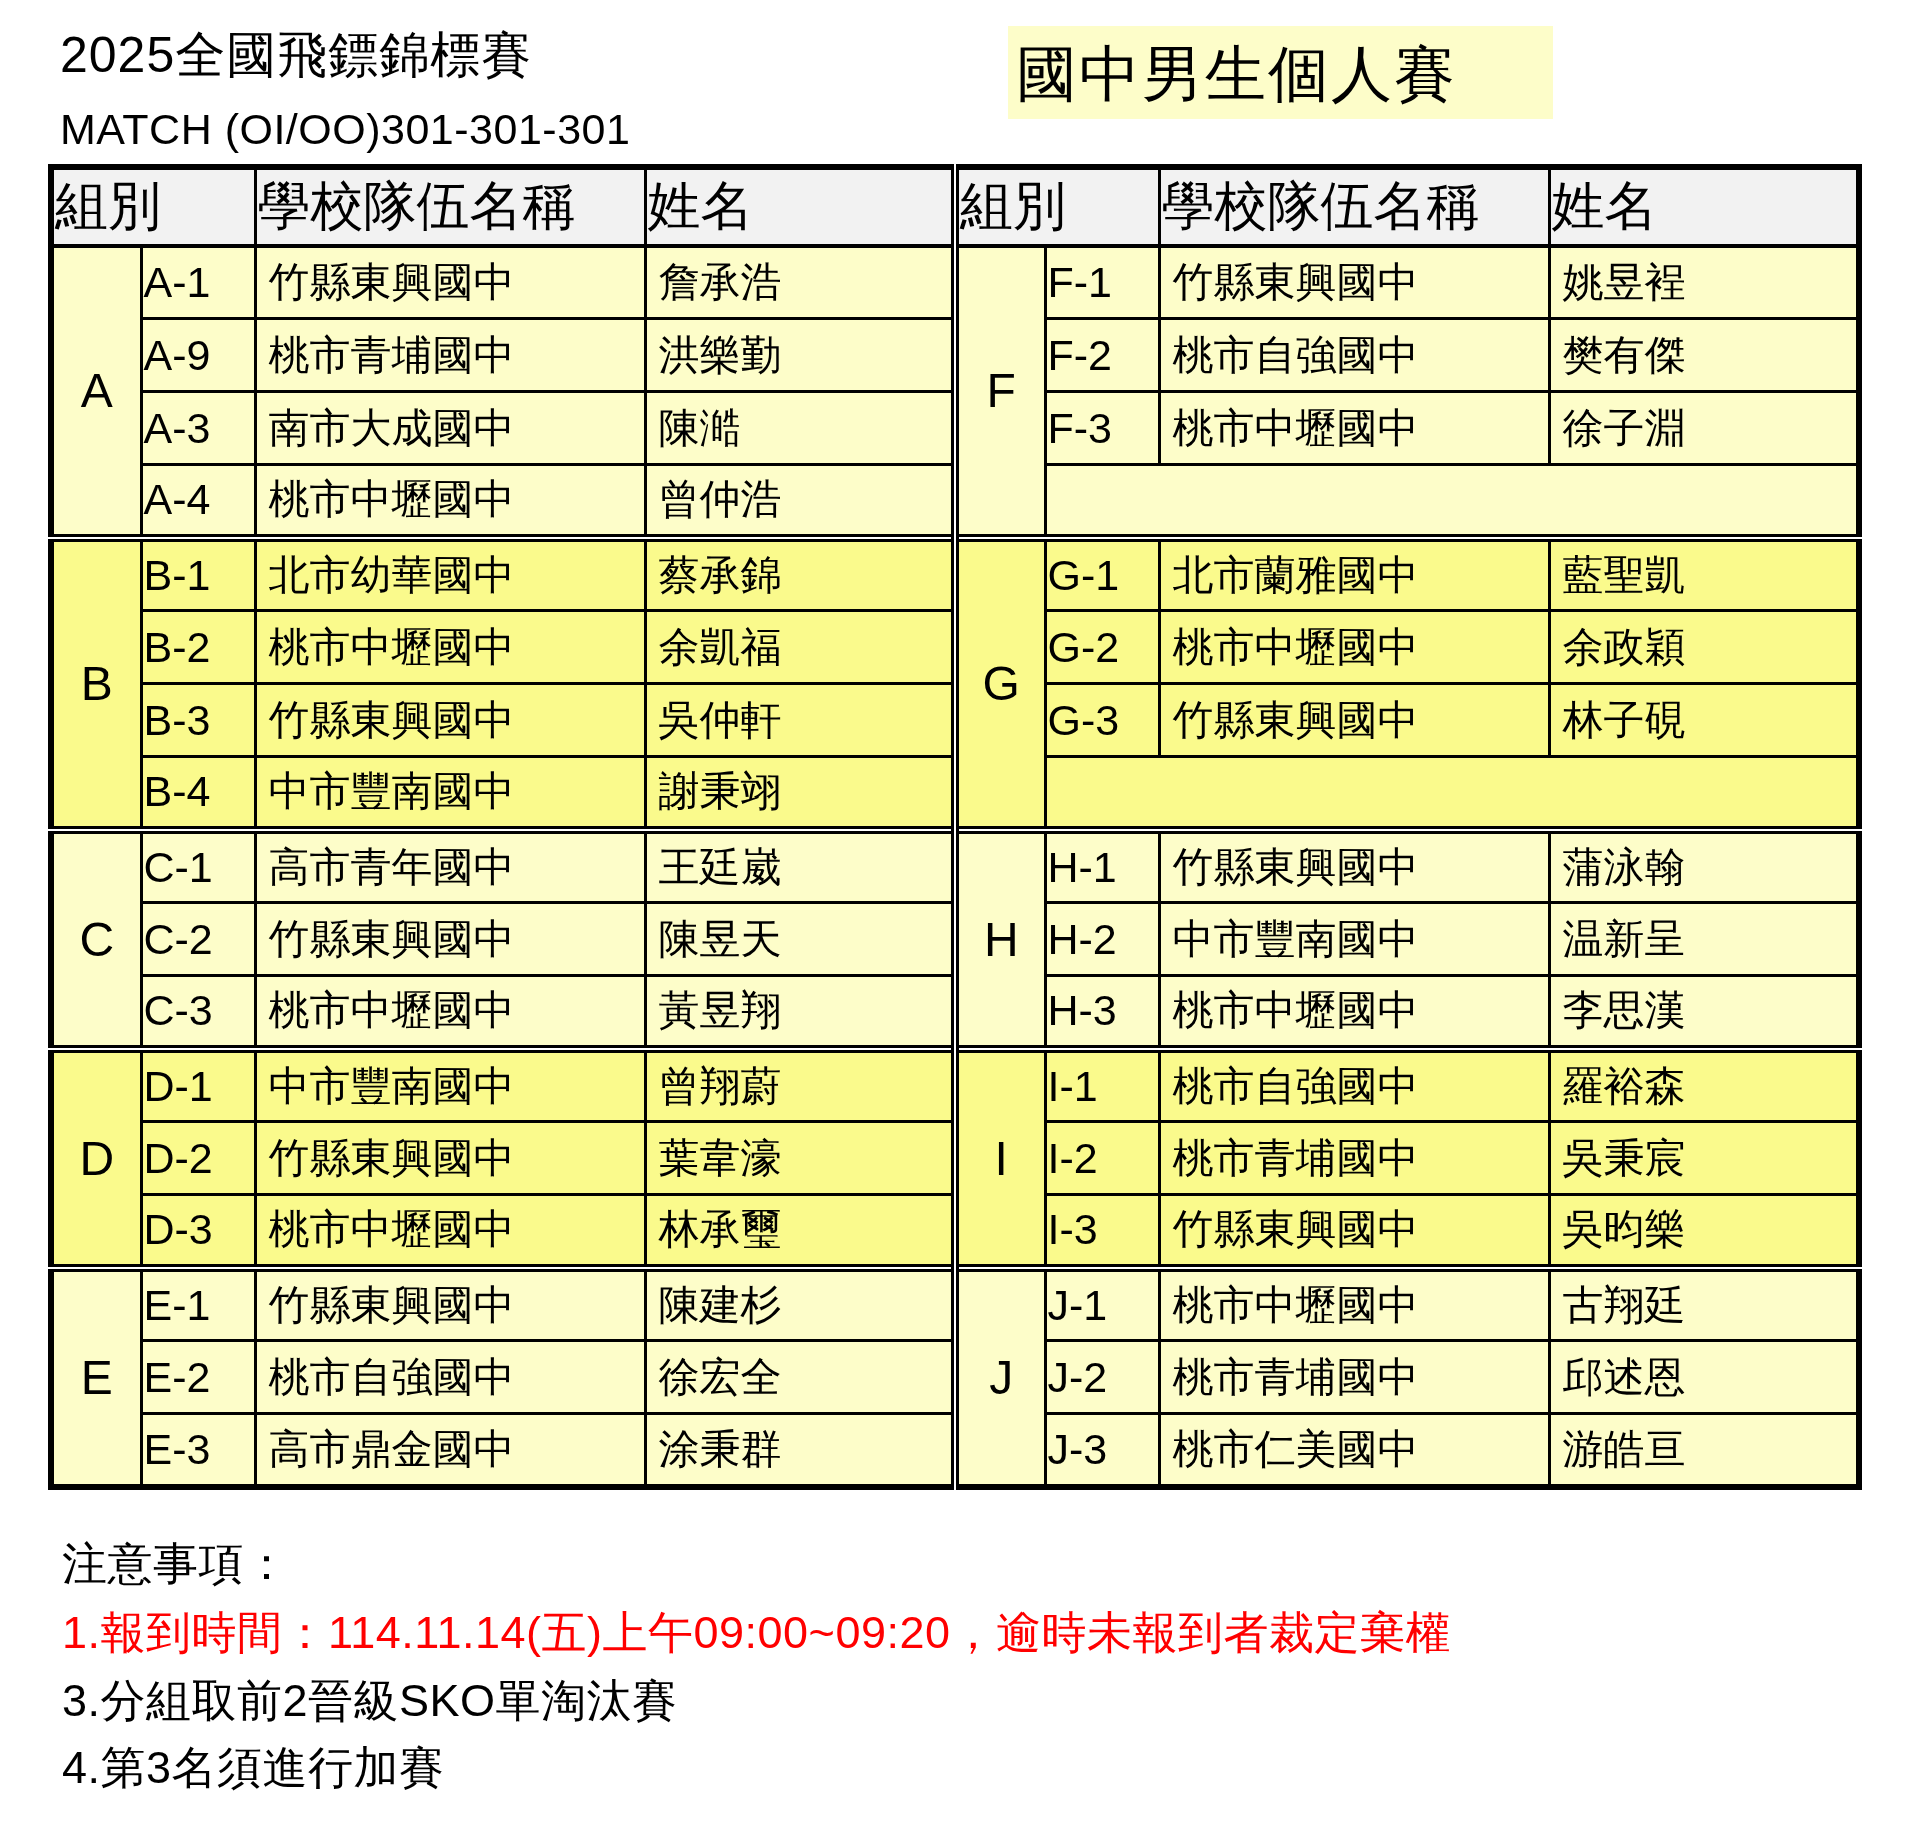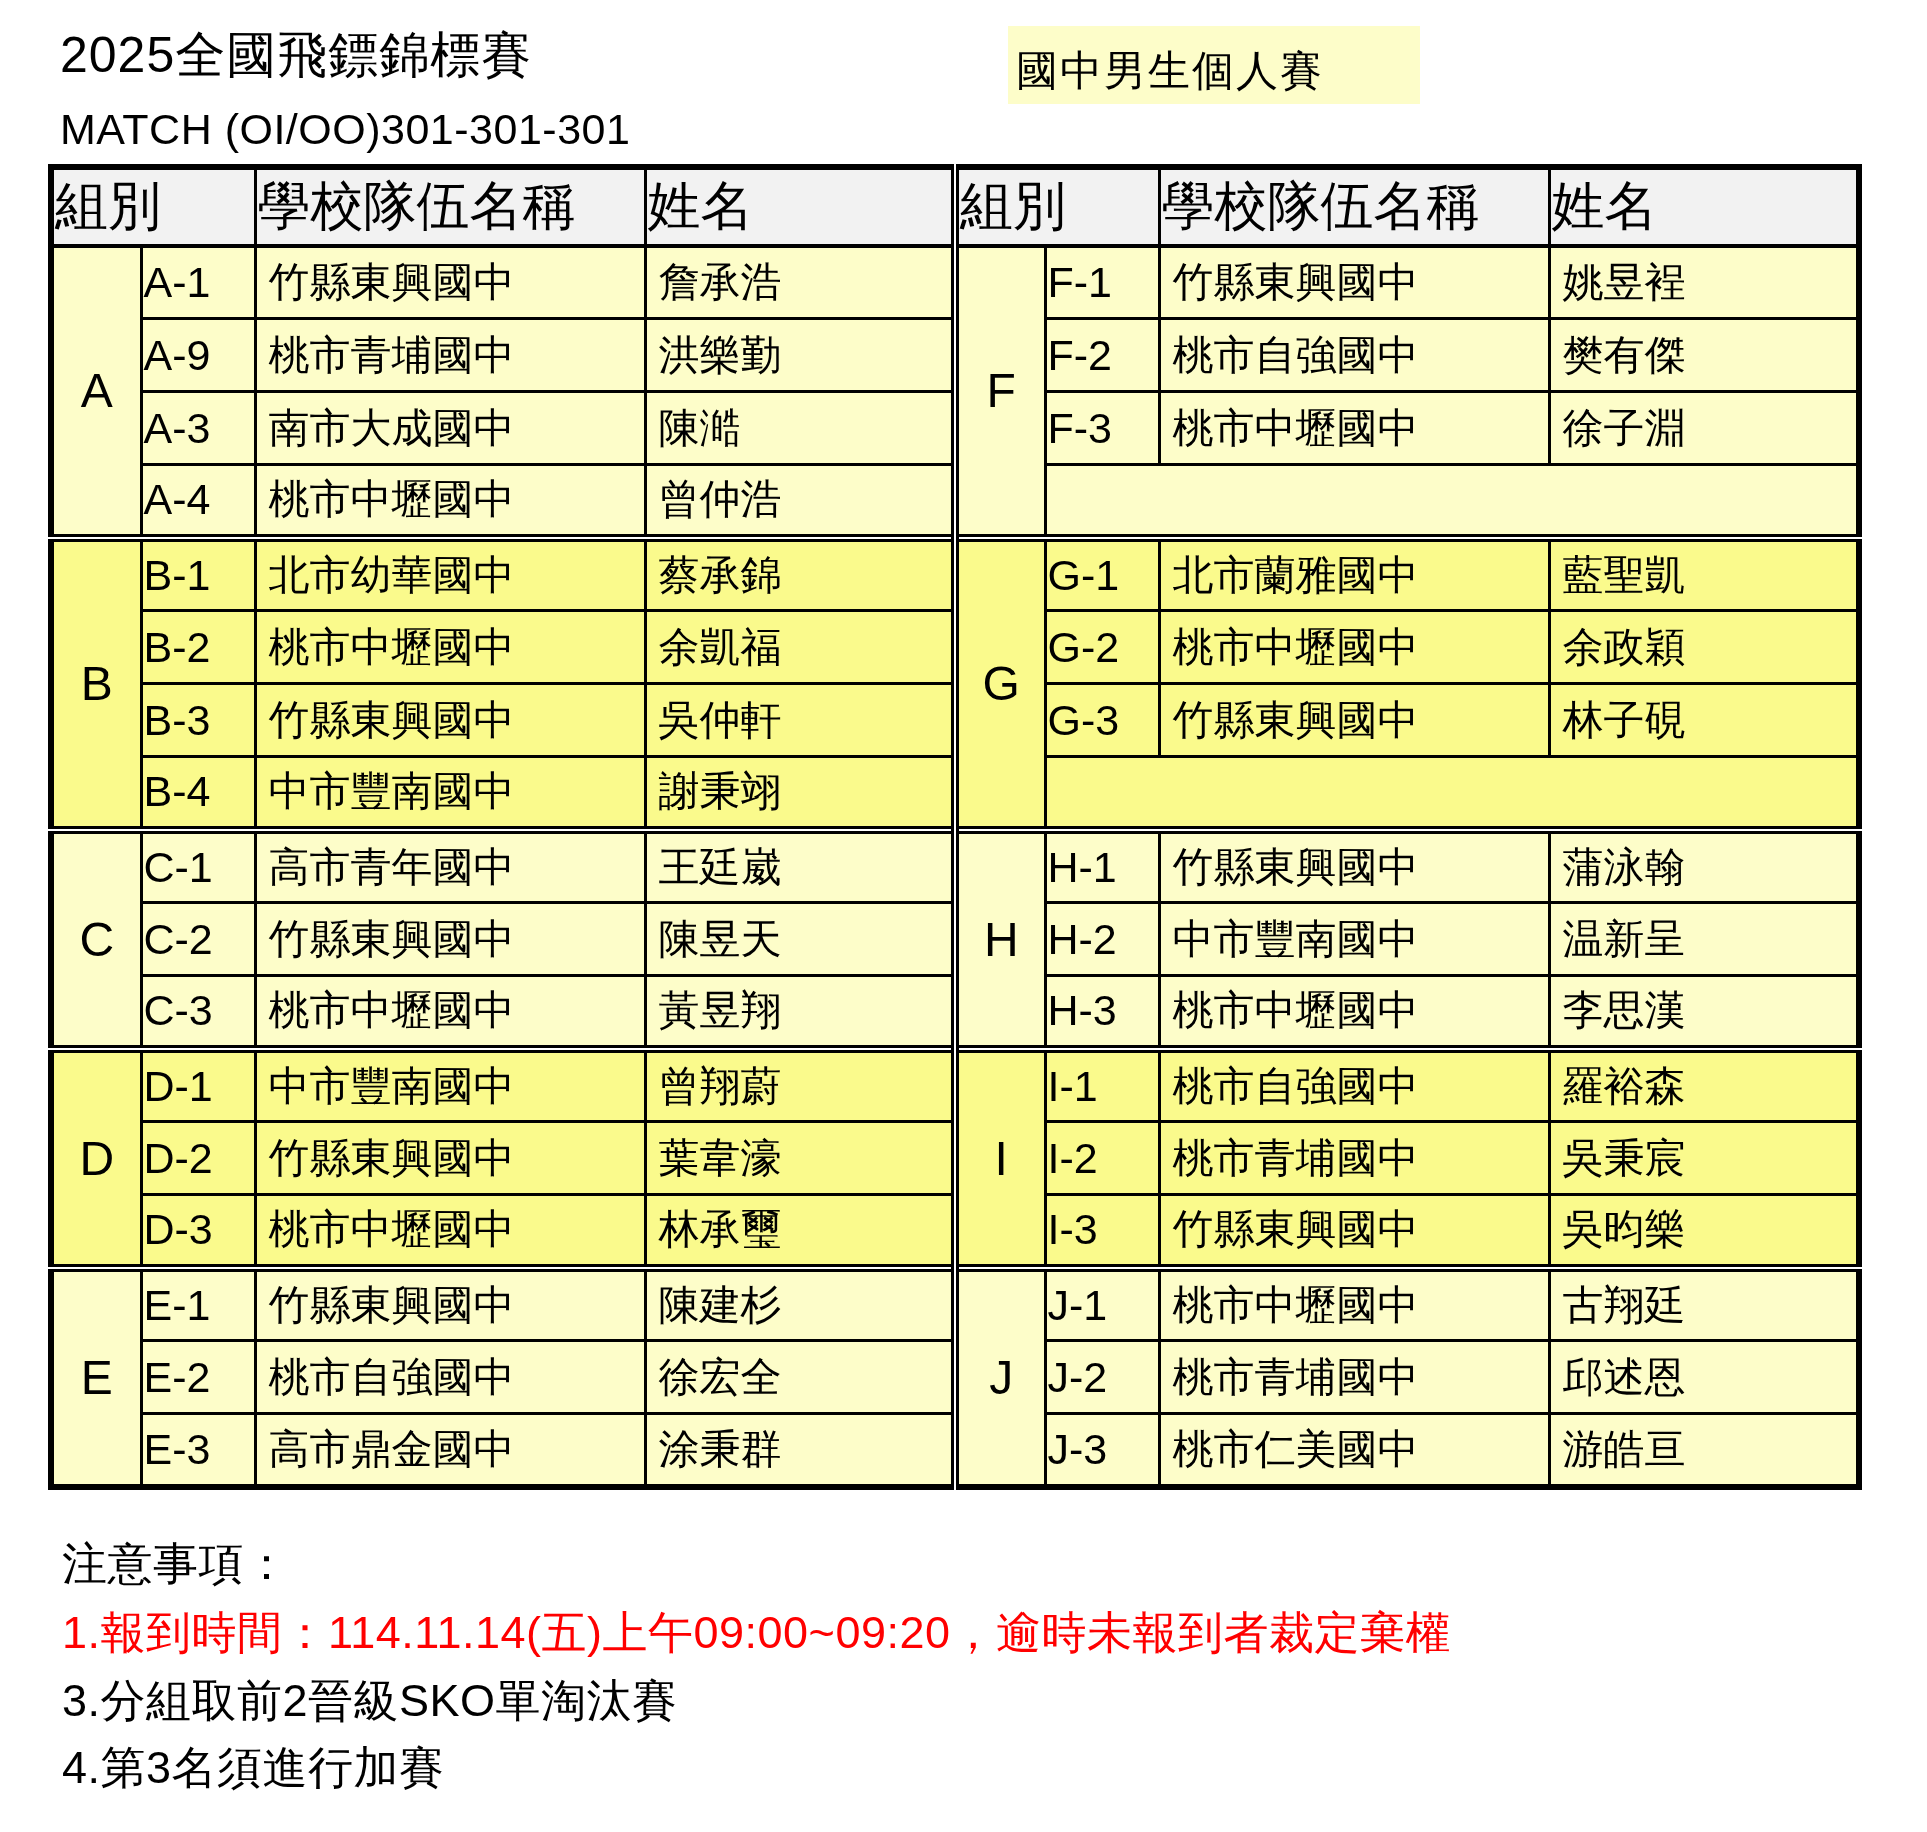--- a/index.html
+++ b/index.html
@@ -9,21 +9,21 @@
   }
   .page{position:relative;width:1842px;height:1832px;}
   
   .header{display:flex;align-items:flex-start;padding:26px 0 8px 60px;}
   .head-left{width:948px;}
   .head-right{flex:1;}
   .title-main{font-size:50px;line-height:1.16;letter-spacing:1px;}
   .title-sub{font-size:43px;line-height:1.2;margin-top:20px;letter-spacing:0.5px;}
   .hl{
     display:inline-block;background:var(--hl-bg,#FDFDC9);
-    font-size:42px;line-height:1.2;padding:20px 96px 8px 8px;letter-spacing:2px;text-align:right;
+    font-size:61px;line-height:1.2;padding:12px 96px 8px 8px;letter-spacing:2px;text-align:right;
   }
   .head-right .title-sub{margin-left:8px;margin-top:6px;}
   
   table.roster{
     border-collapse:collapse;table-layout:fixed;
     margin-left:48px;width:1808px;
     border:6px solid var(--border-color,#000);
   }
   col.c-letter{width:90px;}
   col.c-id{width:114px;}

